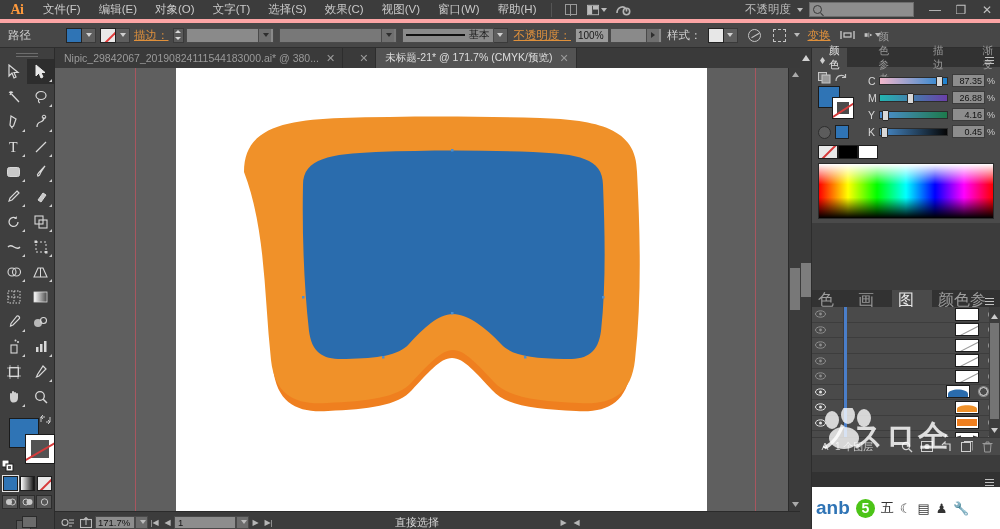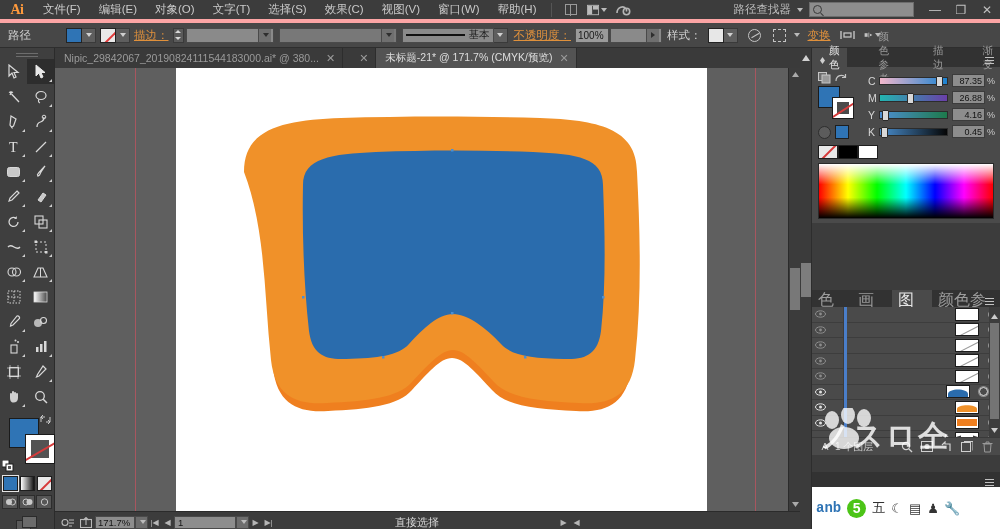--- a/index.html
+++ b/index.html
@@ -223,21 +223,21 @@
              display:flex;align-items:center;justify-content:center;margin-left:2px;}
 
   
   .wm{ position:absolute; pointer-events:none; font-weight:bold; color:rgba(255,255,255,0.82);}
   .wm-big{ left:820px; top:416px; width:180px; height:50px;
            font-size:30px; letter-spacing:2px; white-space:nowrap;
            font-family:"DejaVu Sans",sans-serif;}
   .wm-paw{ position:absolute; left:820px; top:408px; }
   .wmbar{ position:absolute; left:812px; top:487px; width:188px; height:42px;
           background:#ffffff; display:flex; align-items:center; padding:0 4px; gap:6px;}
-  .wm-logo{ color:#2f74b5; font-weight:bold; font-size:14px; font-family:Liberation Mono, monospace;}
+  .wm-logo{ color:#2f74b5; font-weight:bold; font-size:19px; font-family:Liberation Sans, sans-serif;}
   .wm-s{ width:19px;height:19px;border-radius:50%;background:#4cc417;color:#fff;
          display:flex;align-items:center;justify-content:center;font-weight:bold;font-size:14px;}
   .wm-item{ color:#333; font-size:13px; display:flex;align-items:center;}
 </style>
 </head>
 <body>
 
 <div id="app">
 
   <div class="menubar">
@@ -264,21 +264,21 @@
       <span class="caret-dn"></span>
     </div>
     <div class="mb-icon">
       <svg width="16" height="14" viewBox="0 0 16 14">
           <path d="M2 10 C2 4, 9 2, 11 6" stroke="#b5b5b5" stroke-width="1.6" fill="none"></path>
           <circle cx="11.5" cy="8.5" r="3.2" fill="none" stroke="#b5b5b5" stroke-width="1.6"></circle>
           <path d="M11.5 5.5 v3" stroke="#b5b5b5" stroke-width="1.6"></path>
         </svg>
     </div>
     <div class="mb-spacer"></div>
-    <div class="workspace-label">路径查找器</div>
+    <div class="workspace-label">不透明度</div>
     <span class="caret-dn"></span>
     <div class="mb-search">
       <span class="mag"></span>
     </div>
     <div class="wbtns">
       <div class="wbtn">—</div>
       <div class="wbtn">❐</div>
       <div class="wbtn">✕</div>
     </div>
   </div>

